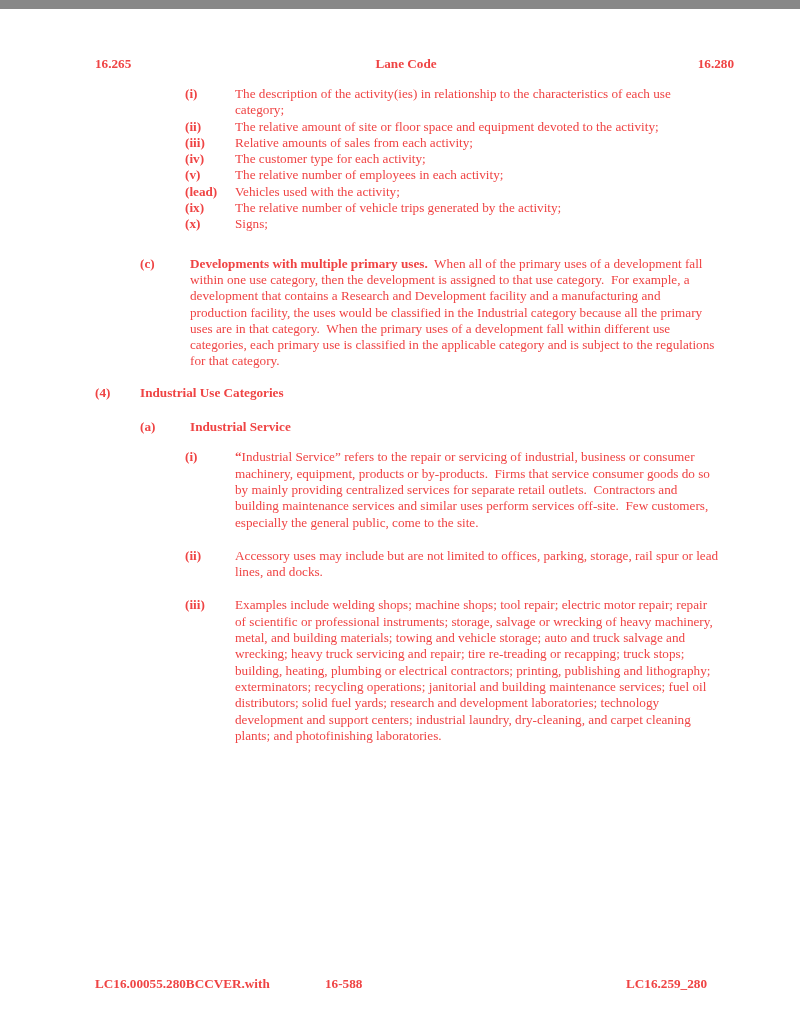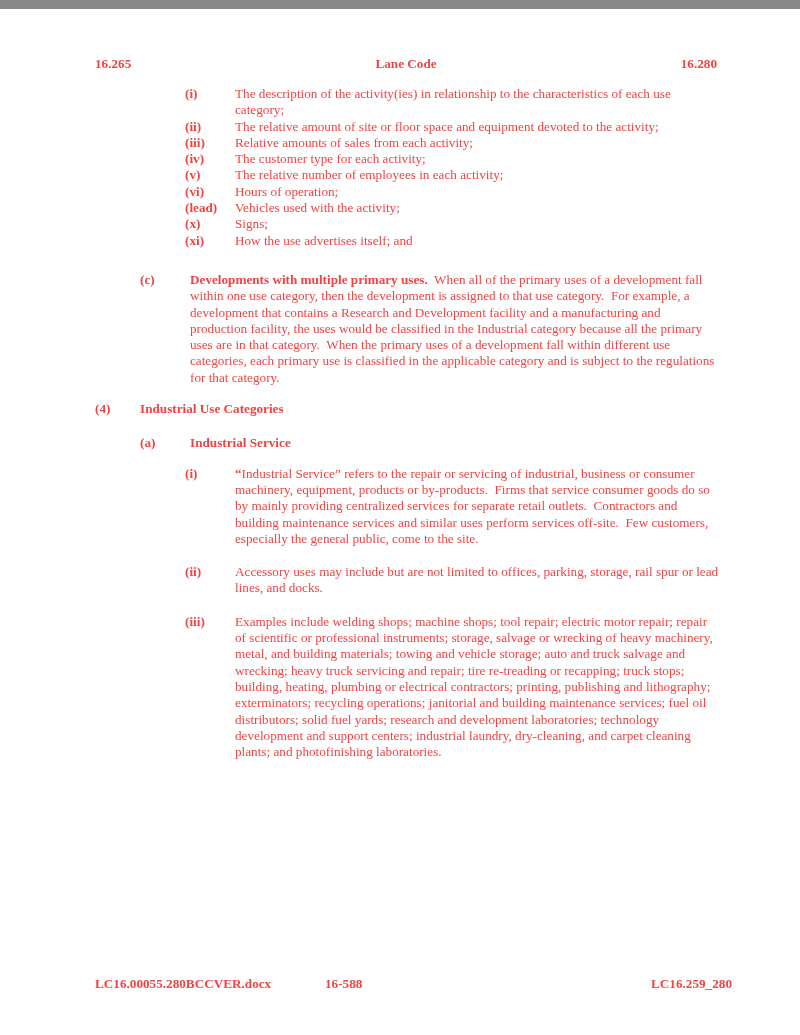--- a/index.html
+++ b/index.html
@@ -18,24 +18,24 @@
   .pg-header, .pg-footer {
     position: absolute;
     left: 0;
     right: 0;
     font-weight: bold;
   }
   .pg-header { top: 47px; }
   .pg-footer { top: 967px; }
   .h-left  { position: absolute; left: 95px; }
   .h-center{ position: absolute; left: 95px; right: 83px; text-align: center; }
-  .h-right { position: absolute; right: 83px; }
+  .h-right { position: absolute; right: 66px; }
   .f-left  { position: absolute; left: 95px; }
   .f-center{ position: absolute; left: 325px; font-family: Liberation Serif, serif; }
-  .f-right { position: absolute; right: 68px; }
+  .f-right { position: absolute; right: 93px; }
 
   main { padding-top: 77px; }
   .item { display: flex; }
   .l1 { margin-left: 95px;  margin-right: 83px; }
   .l1 .lbl { flex: 0 0 45px; }
   .l2 { margin-left: 140px; margin-right: 83px; }
   .l2 .lbl { flex: 0 0 50px; }
   .l3 { margin-left: 185px; margin-right: 80px; }
   .l3 .lbl { flex: 0 0 50px; }
   .lbl { font-weight: bold; }
@@ -74,34 +74,30 @@
     </div>
     <div class="item l3">
       <span class="lbl">(iv)</span>
       <div class="txt">The customer type for each activity;</div>
     </div>
     <div class="item l3">
       <span class="lbl">(v)</span>
       <div class="txt">The relative number of employees in each activity;</div>
     </div>
     <div class="item l3">
-      <span class="lbl">(vi)</span>
-      <div class="txt">Hours of operation;</div>
-    </div>
-    <div class="item l3">
       <span class="lbl">(lead)</span>
       <div class="txt">Vehicles used with the activity;</div>
     </div>
     <div class="item l3">
+      <span class="lbl">(ix)</span>
+      <div class="txt">The relative number of vehicle trips generated by the activity;</div>
+    </div>
+    <div class="item l3">
       <span class="lbl">(x)</span>
       <div class="txt">Signs;</div>
-    </div>
-    <div class="item l3">
-      <span class="lbl">(xi)</span>
-      <div class="txt">How the use advertises itself; and</div>
     </div>
 
     <div class="item l2 mt-c">
       <span class="lbl">(c)</span>
       <div class="txt"><span class="bold">Developments with multiple primary uses.</span><span>  When all of the primary uses of a development fall within one use category, then the development is assigned to that use category.  For example, a development that contains a Research and Development facility and a manufacturing and production facility, the uses would be classified in the Industrial category because all the primary uses are in that category.  When the primary uses of a development fall within different use categories, each primary use is classified in the applicable category and is subject to the regulations for that category.</span></div>
     </div>
 
     <div class="item l1 mt-h4">
       <span class="lbl">(4)</span>
       <div class="txt bold">Industrial Use Categories</div>
@@ -123,18 +119,18 @@
     </div>
 
     <div class="item l3 mt-p">
       <span class="lbl">(iii)</span>
       <div class="txt">Examples include welding shops; machine shops; tool repair; electric motor repair; repair of scientific or professional instruments; storage, salvage or wrecking of heavy machinery, metal, and building materials; towing and vehicle storage; auto and truck salvage and wrecking; heavy truck servicing and repair; tire re-treading or recapping; truck stops; building, heating, plumbing or electrical contractors; printing, publishing and lithography; exterminators; recycling operations; janitorial and building maintenance services; fuel oil distributors; solid fuel yards; research and development laboratories; technology development and support centers; industrial laundry, dry-cleaning, and carpet cleaning plants; and photofinishing laboratories.</div>
     </div>
 
   </main>
 
   <footer class="pg-footer">
-    <span class="f-left">LC16.00055.280BCCVER.docx</span>
+    <span class="f-left">LC16.00055.280BCCVER.with</span>
     <span class="f-center">16-588</span>
     <span class="f-right">LC16.259_280</span>
   </footer>
 
 </div>
 
 </body></html>

